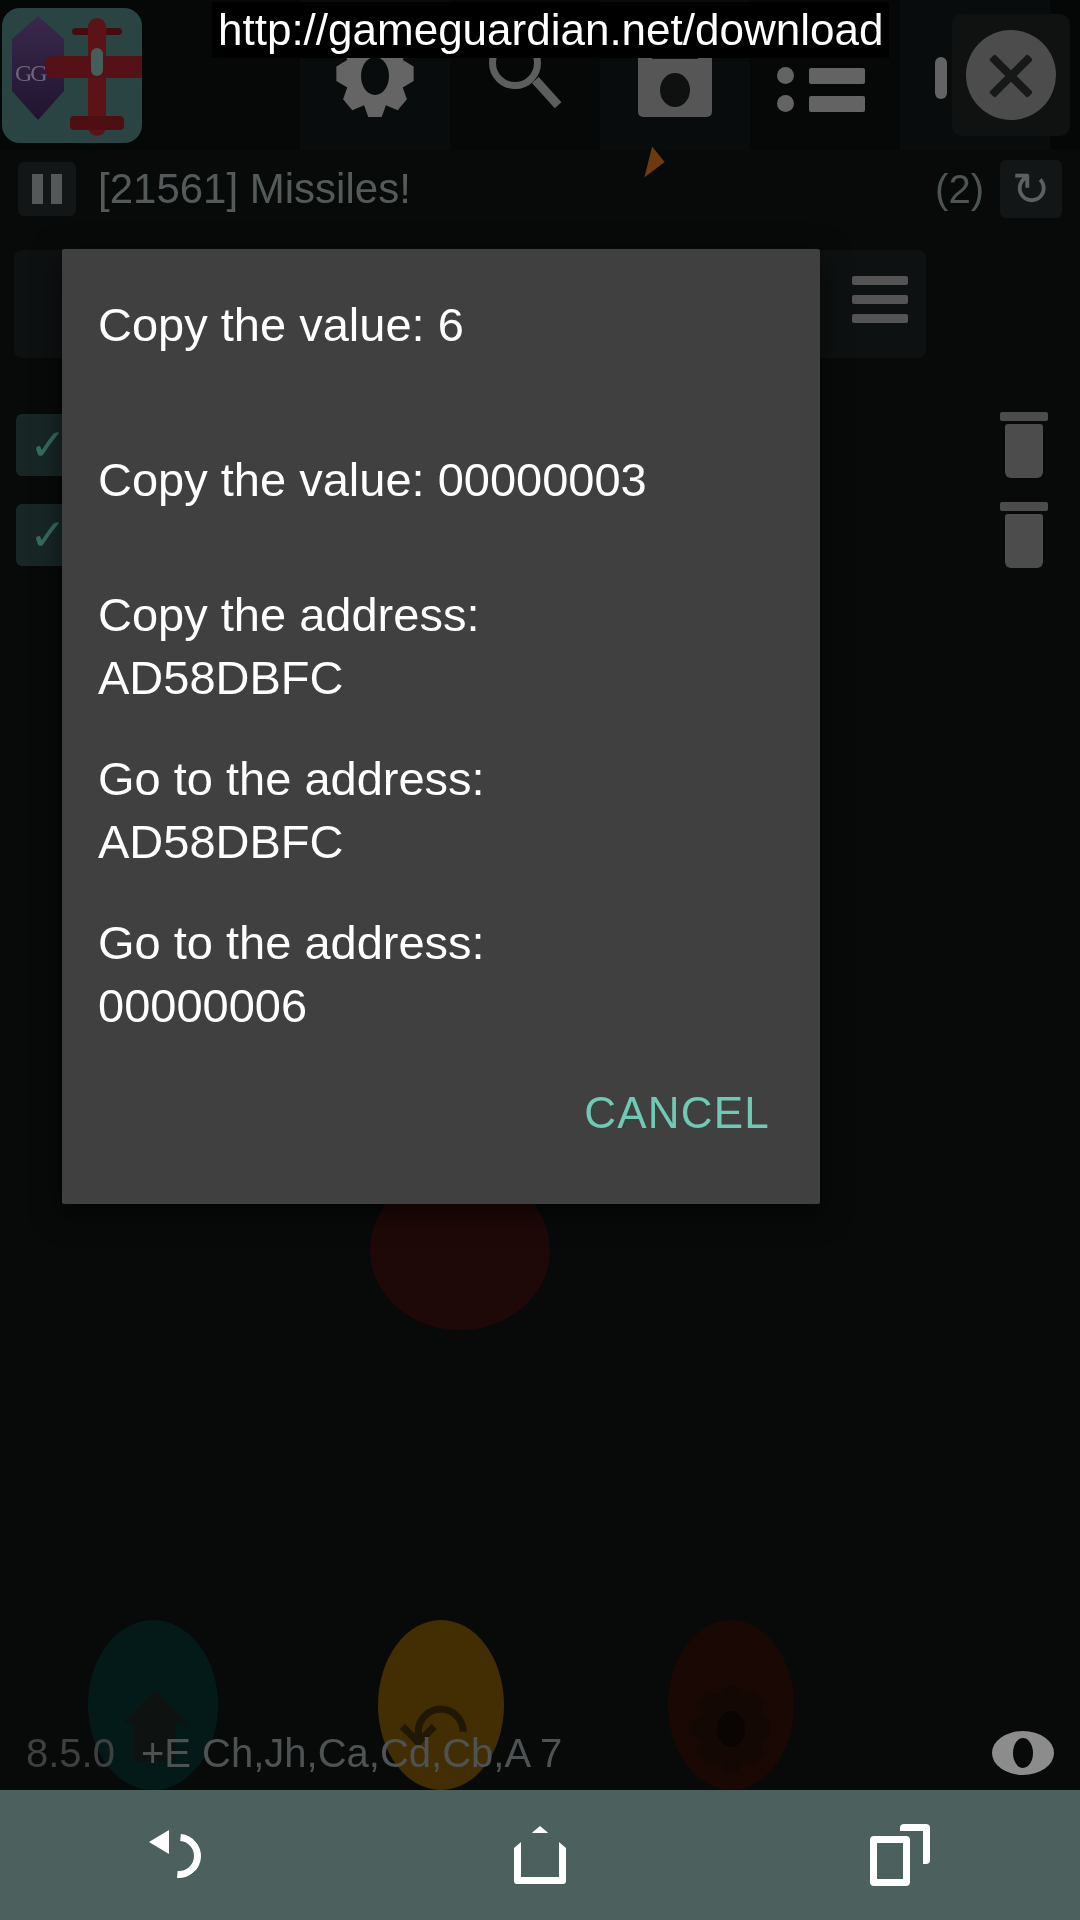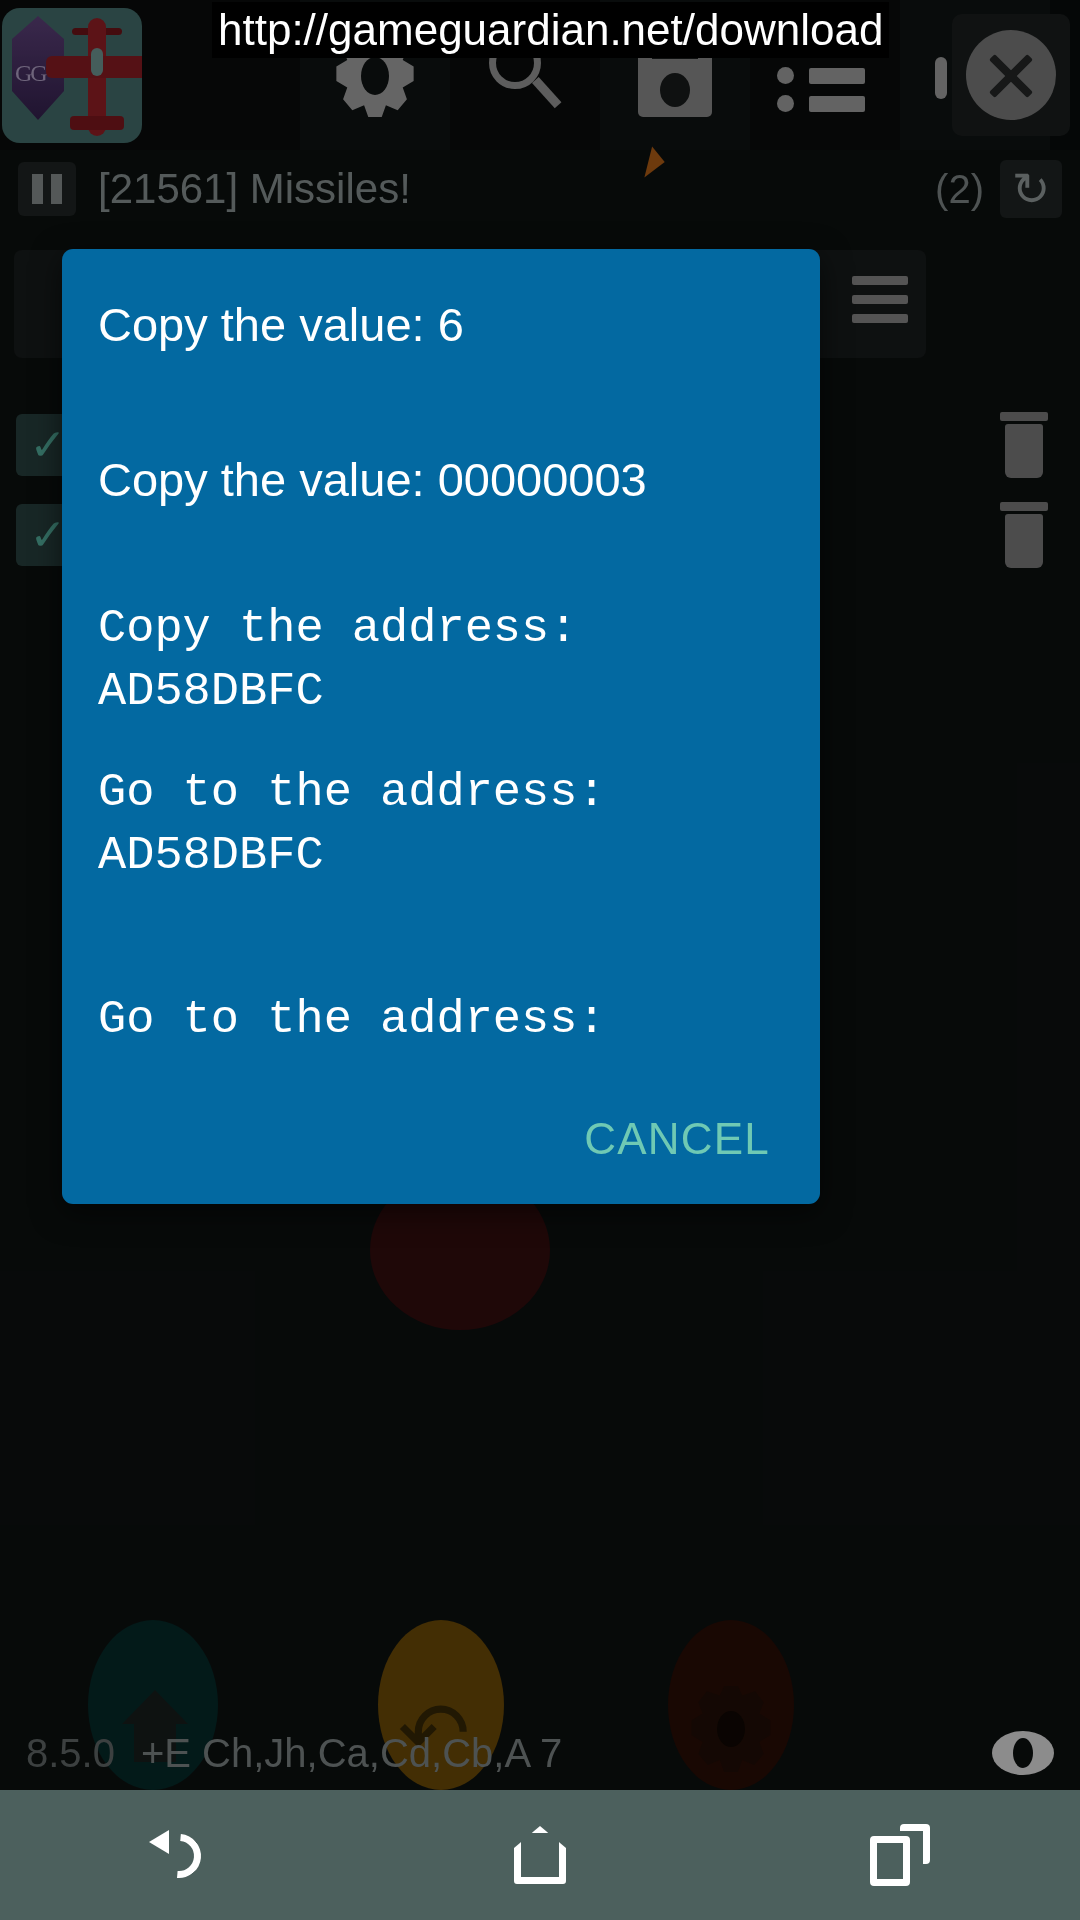--- a/index.html
+++ b/index.html
@@ -180,34 +180,34 @@
   .nav-back .tip { position:absolute; left:0; top:6px; width:0; height:0; border-right:20px solid #fff; border-top:12px solid transparent; border-bottom:12px solid transparent; }
   .nav-home { width:52px; height:58px; border:7px solid #fff; border-radius:3px; clip-path:polygon(50% 0,100% 38%,100% 100%,0 100%,0 38%); background:transparent; }
   .nav-recent { width:60px; height:62px; position:relative; }
   .nav-recent .front { position:absolute; left:0; bottom:0; width:40px; height:50px; border:7px solid #fff; border-radius:4px; }
   .nav-recent .back { position:absolute; right:0; top:0; width:30px; height:40px; border:7px solid #fff; border-radius:4px; border-bottom:none; border-left:none; }
 
   
   #scrim { position:absolute; inset:0; background:rgba(0,0,0,0.45); }
   #dialog {
     position:absolute; left:62px; top:249px; width:758px; height:955px;
-    background:#0369a1; border-radius:11px;
+    background:#404040; border-radius:2px;
     box-shadow:0 8px 30px rgba(0,0,0,0.55);
     display:flex; flex-direction:column;
   }
   .dlg-list { flex:1; padding:0; overflow:hidden; }
   .dlg-item {
     padding:0 36px; color:#ffffff; font-size:47px; line-height:63px;
     display:flex; align-items:center;
   }
   .dlg-item.one { height:150px; }
   .dlg-item.two { height:160px; }
-  .dlg-item.wrap { height:164px; align-items:flex-end; padding-top:10px;font-family:Liberation Mono, monospace; }
+  .dlg-item.wrap { height:164px; align-items:center; padding-top:10px; }
   .dlg-item span { display:block; }
-  .dlg-actions { height:130px; display:flex; align-items:center; justify-content:flex-end; padding:0 40px; }
+  .dlg-actions { height:130px; display:flex; align-items:flex-start; justify-content:flex-end; padding:0 40px; }
   .cancel-btn {
     color:#6fc9b4; font-size:44px; letter-spacing:1.2px; font-weight:500;
     background:none; border:none; cursor:pointer; padding:14px 10px;
     font-family:"Liberation Sans", sans-serif;
   }
 </style>
 </head>
 <body>
 
 <div id="screen">
@@ -359,20 +359,21 @@
       </div>
       <div class="dlg-item wrap">
         <div>
           <span>Go to the address:</span>
           <span>AD58DBFC</span>
         </div>
       </div>
       <div class="dlg-item wrap">
         <div>
           <span>Go to the address:</span>
+          <span>00000006</span>
         </div>
       </div>
     </div>
     <div class="dlg-actions">
       <button class="cancel-btn">CANCEL</button>
     </div>
   </div>
 
   <div class="navbar">
     <div class="nav-btn">

